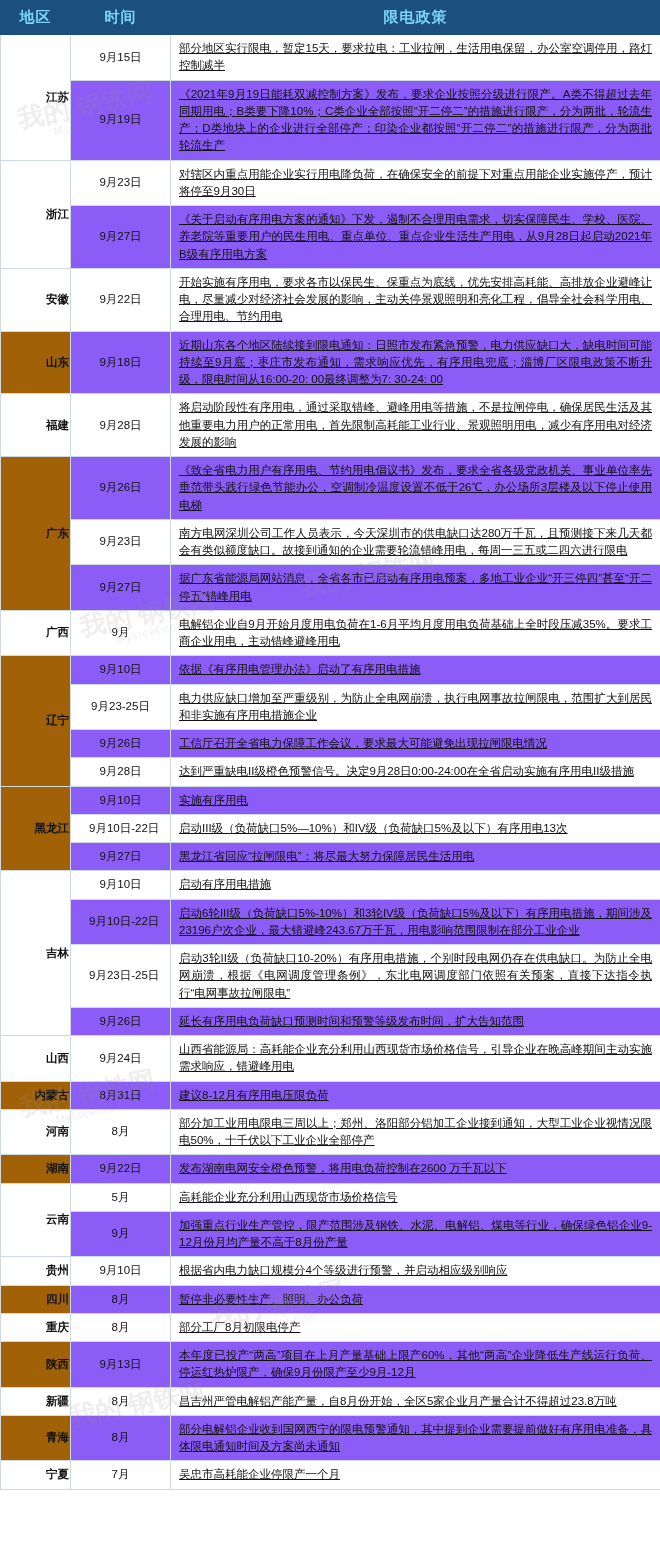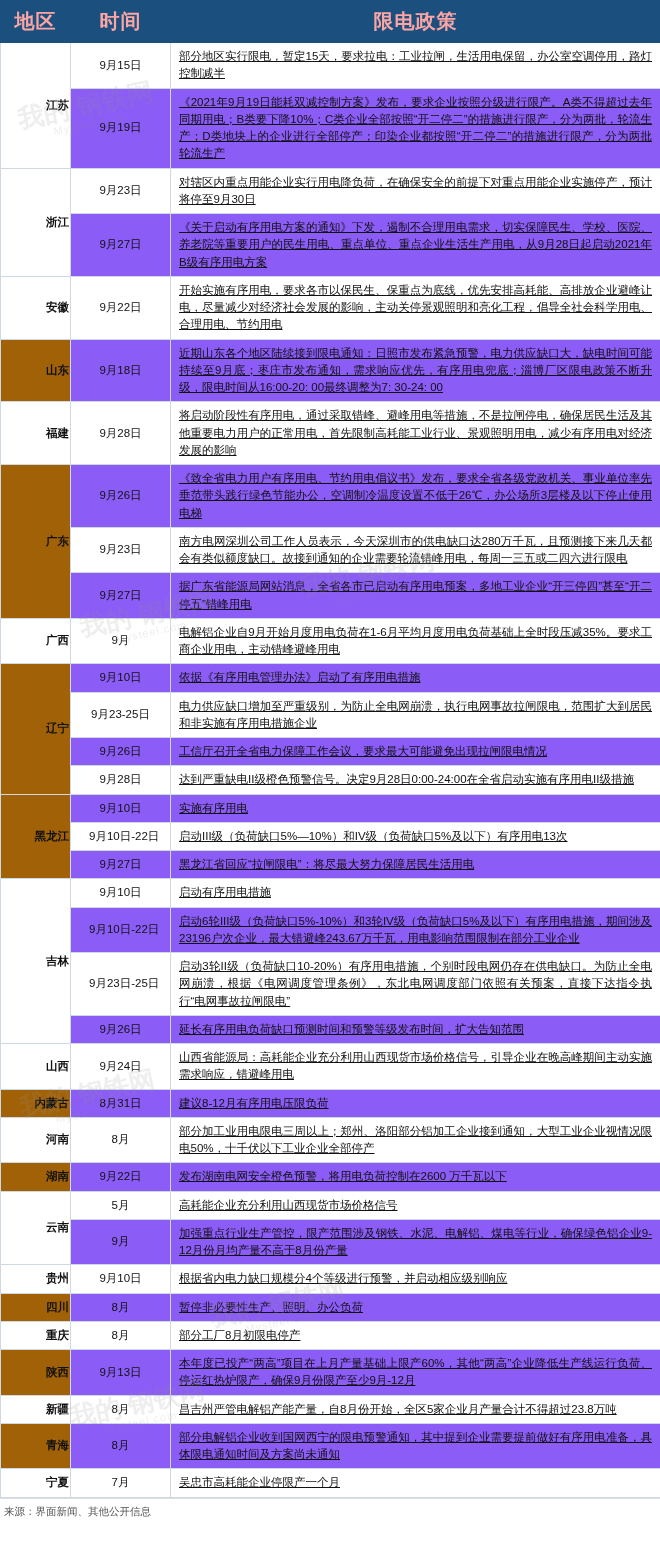--- a/index.html
+++ b/index.html
@@ -18,22 +18,22 @@
     position: relative;
     background: #fff;
   }
   table.policy {
     width: 660px;
     border-collapse: collapse;
     table-layout: fixed;
   }
   table.policy th {
     background: #1b4f7e;
-    color: #fca5a5;
-    font-size: 20px;
+    color: #7dd3fc;
+    font-size: 15px;
     font-weight: bold;
     padding: 7px 4px;
     text-align: center;
     border: 1px solid #1b4f7e;
     letter-spacing: 1px;
   }
   col.c-region { width: 70px; }
   col.c-time { width: 100px; }
   col.c-policy { width: 490px; }
 
@@ -304,14 +304,13 @@
           <td class="policy">部分电解铝企业收到国网西宁的限电预警通知，其中提到企业需要提前做好有序用电准备，具体限电通知时间及方案尚未通知</td>
         </tr>
         <tr>
           <td class="region" rowspan="1">宁夏</td>
           <td class="time">7月</td>
           <td class="policy">吴忠市高耗能企业停限产一个月</td>
         </tr>
       </tbody>
   </table>
 
-  <div class="source">来源：界面新闻、其他公开信息</div>
 </div>
 
 </body></html>

